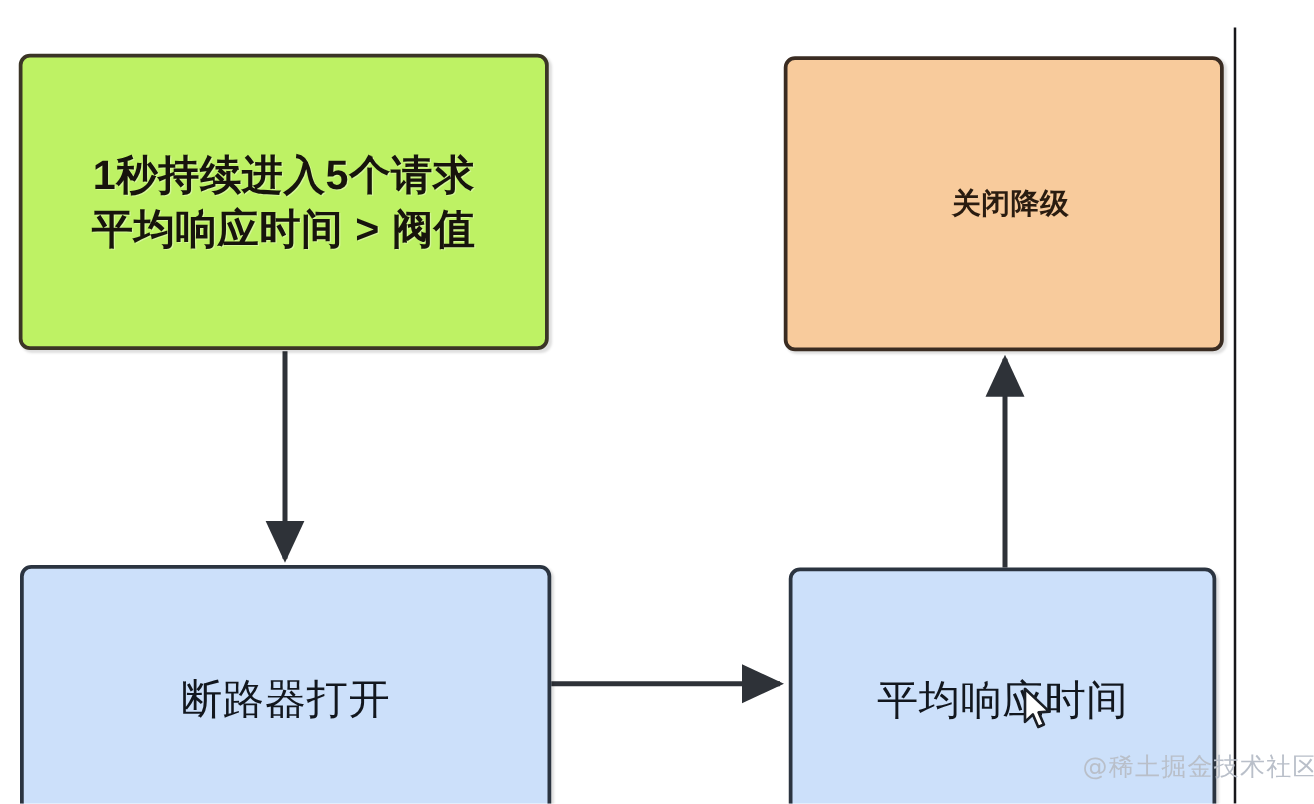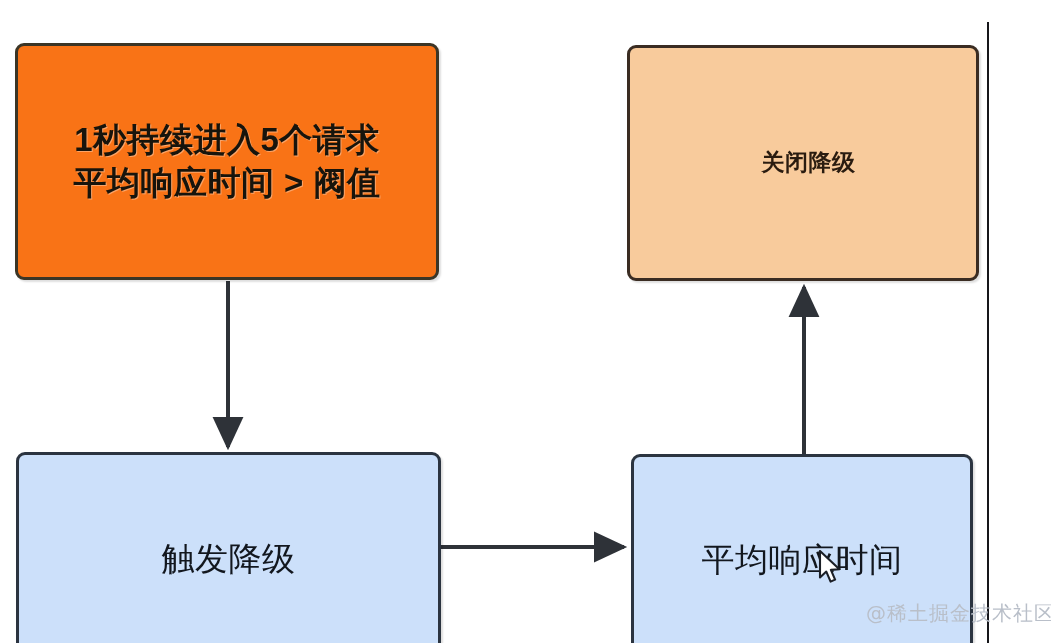--- a/index.html
+++ b/index.html
@@ -38,21 +38,21 @@
     text-align: center;
     line-height: 1.28;
     letter-spacing: 0.5px;
     box-shadow: 2px 2px 2px rgba(0,0,0,0.13);
   }
   .node .line {
     display: block;
     white-space: nowrap;
   }
   .node-yellow {
-    background: #f97316;
+    background: #bef264;
     border-color: #3b3526;
     color: #17140c;
     font-size: 33px;
     font-weight: 700;
     text-shadow: 1px 1px 0 rgba(255,255,255,0.35);
   }
   .node-orange {
     background: #f8cb9c;
     border-color: #3a2c22;
     color: #2a1c10;
@@ -146,21 +146,21 @@
   <div class="node node-yellow" id="node-condition">
     <span class="line">1秒持续进入5个请求</span>
     <span class="line">平均响应时间 &gt; 阀值</span>
   </div>
 
   <div class="node node-orange" id="node-close">
     <span class="line">关闭降级</span>
   </div>
 
   <div class="node node-blue" id="node-trigger">
-    <span class="line">触发降级</span>
+    <span class="line">断路器打开</span>
   </div>
 
   <div class="node node-blue" id="node-window">
     <span class="line">平均响应时间</span>
   </div>
 
   <div id="right-rule"></div>
 
   <div id="watermark">@稀土掘金技术社区</div>
 

